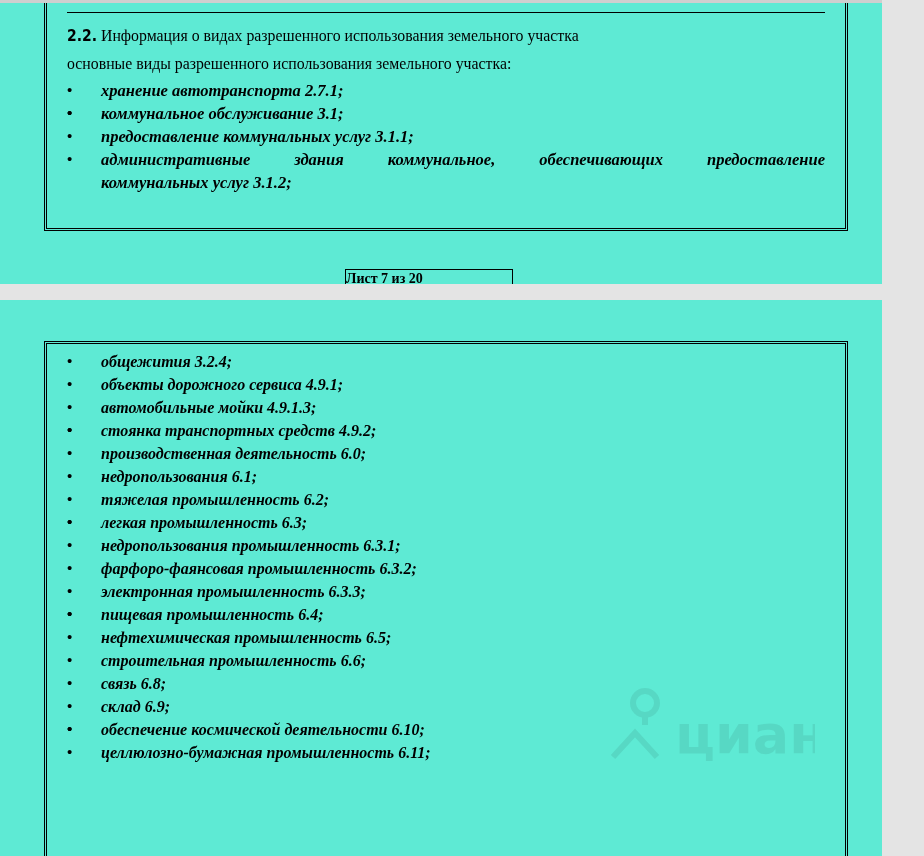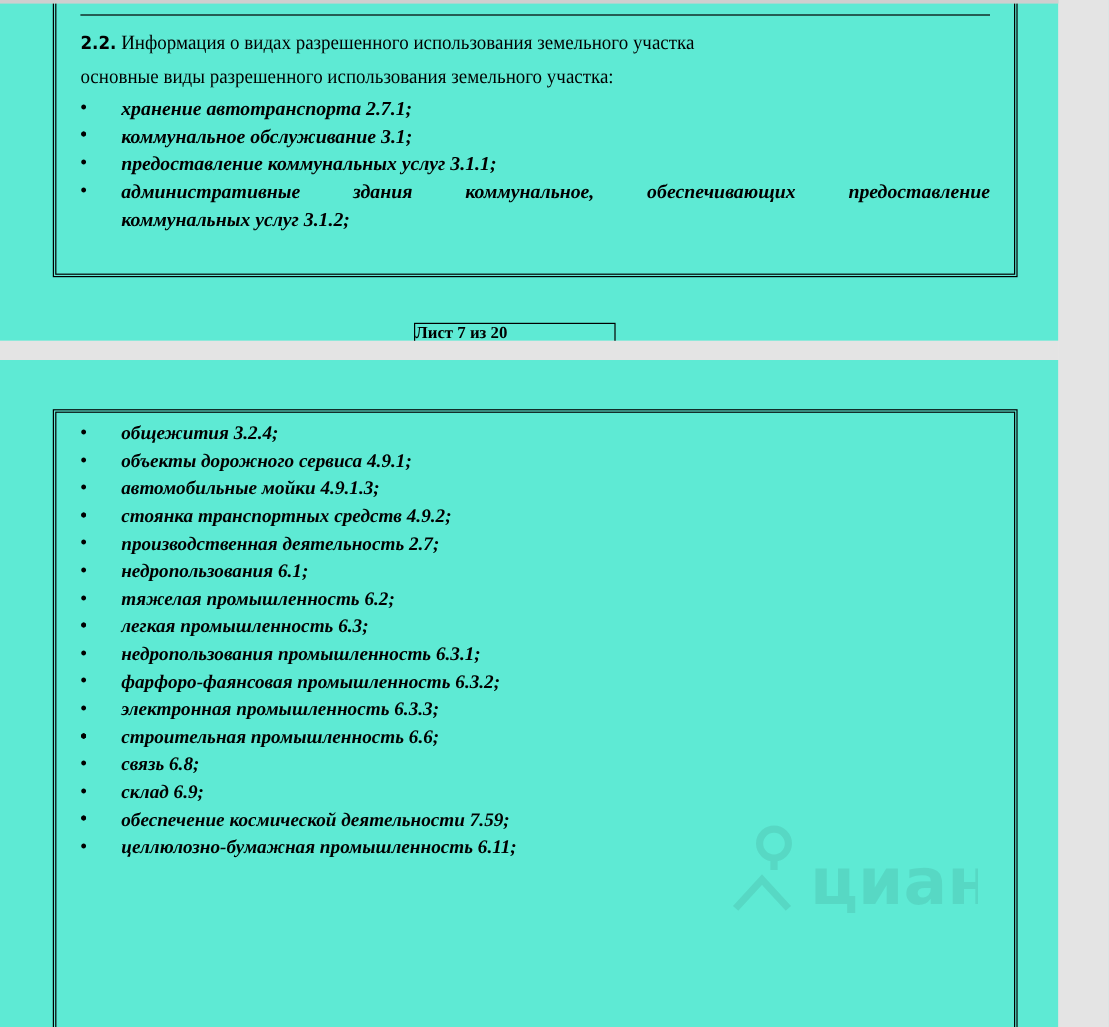--- a/index.html
+++ b/index.html
@@ -209,36 +209,36 @@
   <div class="page-gap"></div>
 
   <div class="page page-2">
     <div class="frame frame-2">
       <ul class="list list-2" id="list2">
           <li class="list-item"><span class="bullet">•</span><span class="item-text">общежития 3.2.4;</span></li>
           <li class="list-item"><span class="bullet">•</span><span class="item-text">объекты дорожного сервиса 4.9.1;</span></li>
           <li class="list-item"><span class="bullet">•</span><span class="item-text">автомобильные мойки 4.9.1.3;</span></li>
           <li class="list-item"><span class="bullet">•</span></li>
           <li class="list-item"><span class="bullet">•</span><span class="item-text">стоянка транспортных средств 4.9.2;</span></li>
-          <li class="list-item"><span class="bullet">•</span><span class="item-text">производственная деятельность 2.7;</span></li>
+          <li class="list-item"><span class="bullet">•</span><span class="item-text">производственная деятельность 6.0;</span></li>
           <li class="list-item"><span class="bullet">•</span><span class="item-text">недропользования 6.1;</span></li>
           <li class="list-item"><span class="bullet">•</span><span class="item-text">тяжелая промышленность 6.2;</span></li>
           <li class="list-item"><span class="bullet">•</span></li>
           <li class="list-item"><span class="bullet">•</span><span class="item-text">легкая промышленность 6.3;</span></li>
           <li class="list-item"><span class="bullet">•</span><span class="item-text">недропользования промышленность 6.3.1;</span></li>
           <li class="list-item"><span class="bullet">•</span><span class="item-text">фарфоро-фаянсовая промышленность 6.3.2;</span></li>
           <li class="list-item"><span class="bullet">•</span><span class="item-text">электронная промышленность 6.3.3;</span></li>
           <li class="list-item"><span class="bullet">•</span></li>
-          <li class="list-item"><span class="bullet">•</span></li>
-          <li class="list-item"><span class="bullet">•</span></li>
+          <li class="list-item"><span class="bullet">•</span><span class="item-text">пищевая промышленность 6.4;</span></li>
+          <li class="list-item"><span class="bullet">•</span><span class="item-text">нефтехимическая промышленность 6.5;</span></li>
           <li class="list-item"><span class="bullet">•</span><span class="item-text">строительная промышленность 6.6;</span></li>
           <li class="list-item"><span class="bullet">•</span><span class="item-text">связь 6.8;</span></li>
           <li class="list-item"><span class="bullet">•</span><span class="item-text">склад 6.9;</span></li>
           <li class="list-item"><span class="bullet">•</span></li>
-          <li class="list-item"><span class="bullet">•</span><span class="item-text">обеспечение космической деятельности 7.59;</span></li>
+          <li class="list-item"><span class="bullet">•</span><span class="item-text">обеспечение космической деятельности 6.10;</span></li>
           <li class="list-item"><span class="bullet">•</span><span class="item-text">целлюлозно-бумажная промышленность 6.11;</span></li>
         </ul>
     </div>
   </div>
 
   <div class="right-gutter"></div>
 
   <div class="watermark">
     <svg viewBox="0 0 210 80">
       <g fill="none" stroke="#000" stroke-width="6">

